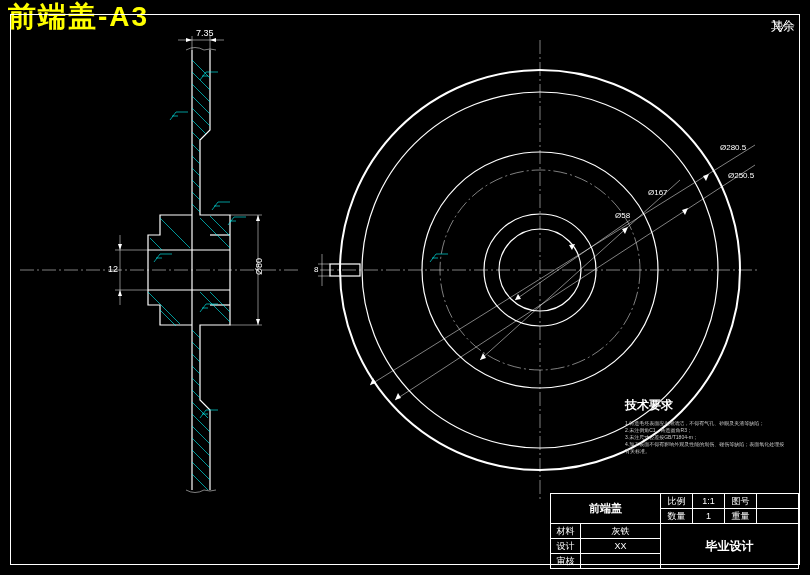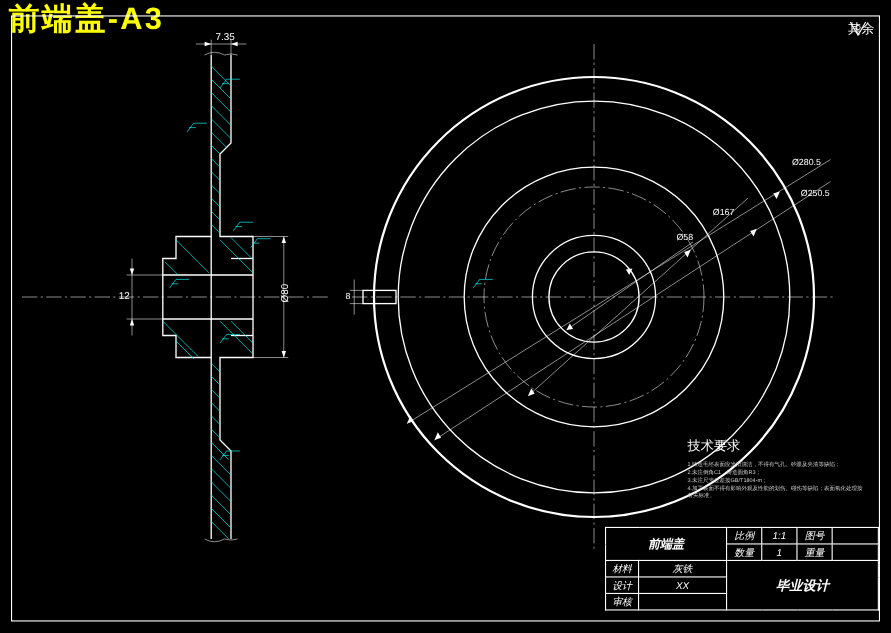--- a/index.html
+++ b/index.html
@@ -13,23 +13,23 @@
   .med { stroke-width: 1.2; }
   .thick { stroke-width: 2; }
   .dash { stroke-dasharray: 14 3 2 3; }
   .hatch { stroke: #0ff; stroke-width: 0.6; }
   .cyan { stroke: #0ff; fill: none; stroke-width: 0.6; }
   .tx { fill: #fff; font-size: 9px; font-family: "Arial", sans-serif; }
   .txs { fill: #fff; font-size: 8px; }
   .corner { position: absolute; right: 15px; top: 18px; color: #fff; font-size: 12px; display: flex; align-items: center; gap: 4px; }
   .rough { display:inline-block; }
   .tech { position: absolute; right: 25px; bottom: 120px; color: #fff; width: 160px; }
-  .tech .hdr { font-size: 12px; font-weight: normal; margin-bottom: 6px; }
+  .tech .hdr { font-size: 12px; font-weight: bold; margin-bottom: 6px; }
   .tech .body { font-size: 5px; line-height: 1.4; color: #ccc; white-space: pre-wrap; }
-  .tb { position: absolute; right: 11px; bottom: 20px; border-collapse: collapse; font-style: italic; }
+  .tb { position: absolute; right: 11px; bottom: 6px; border-collapse: collapse; }
   .tb td { border: 1px solid #fff; color: #fff; font-size: 9px; text-align: center; vertical-align: middle; height: 15px; padding: 0 4px; }
   .tb .partname { font-size: 11px; font-weight: bold; }
   .tb .proj { font-size: 12px; font-weight: bold; margin-top: 24px; }
 </style>
 </head>
 <body>
 
 <div class="title">前端盖-A3</div>
 <div class="frame"></div>
 

